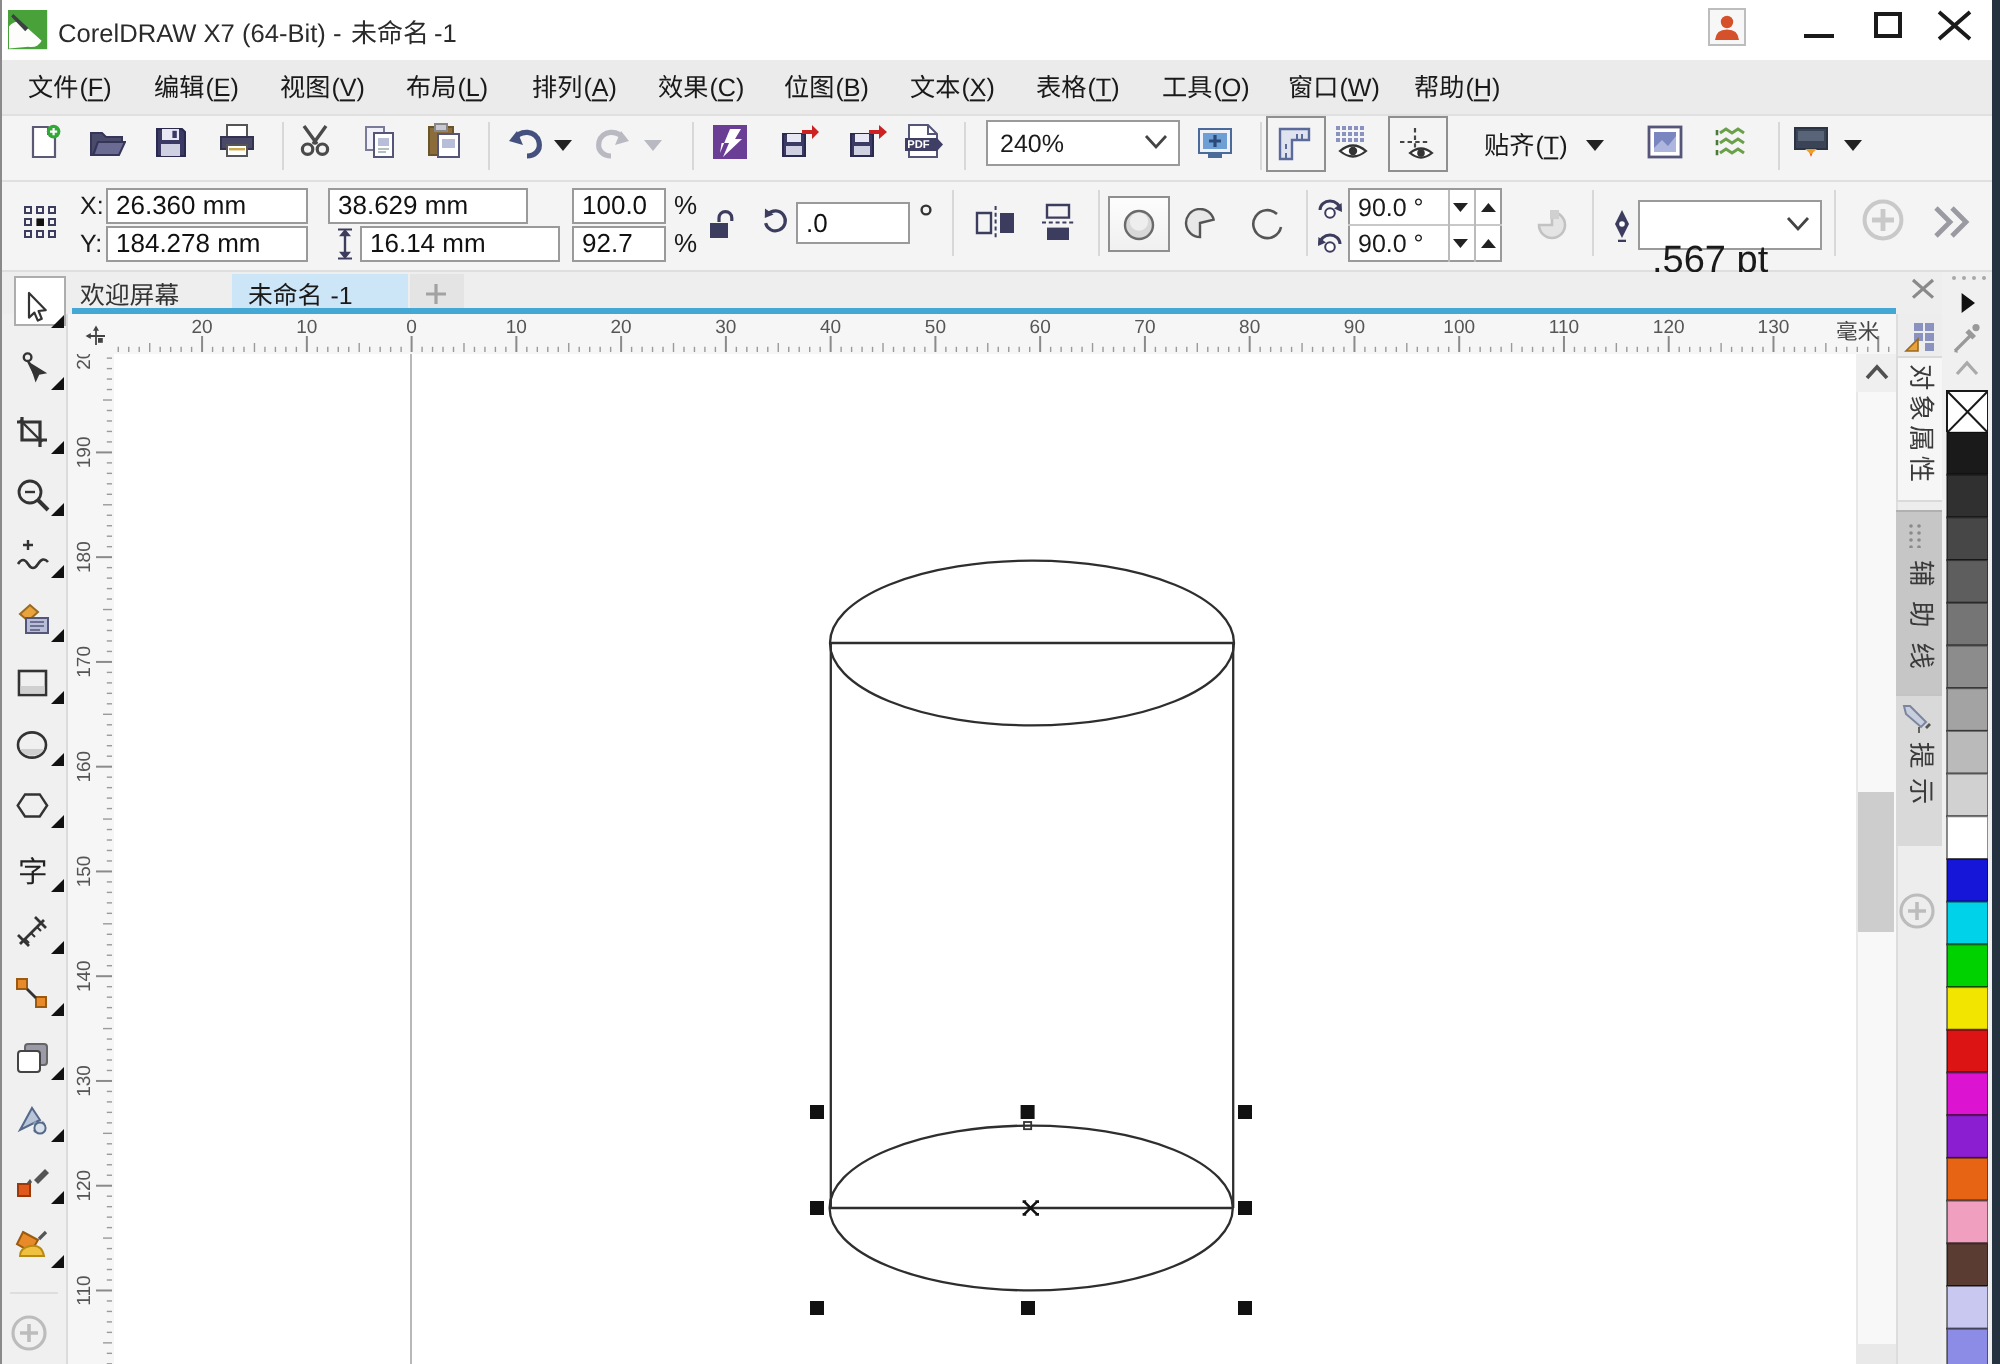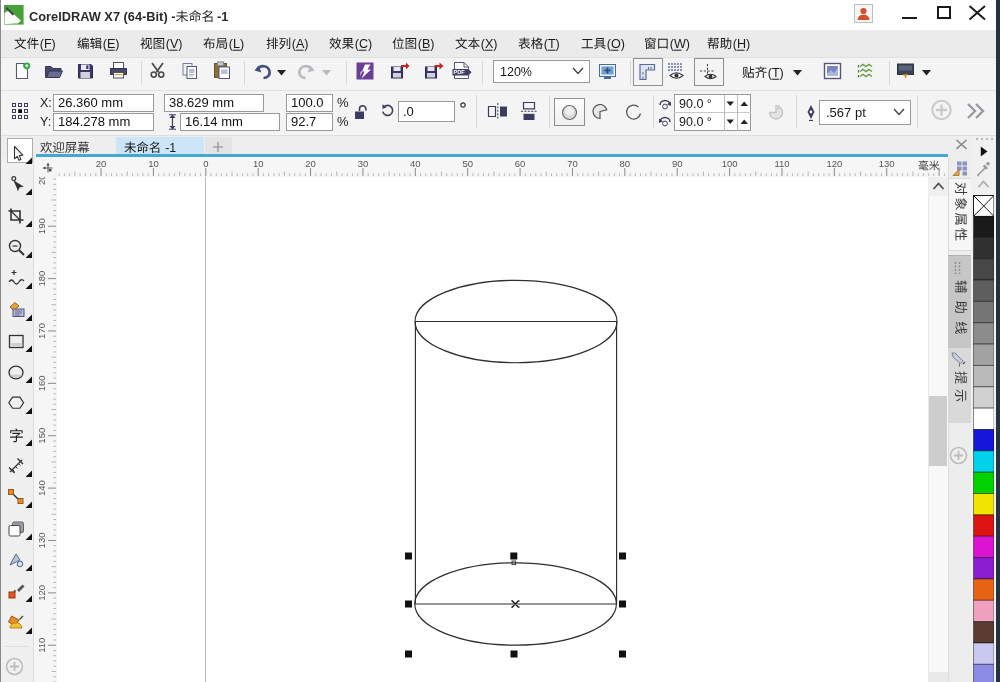--- a/index.html
+++ b/index.html
@@ -45,21 +45,21 @@
       <path id="g40" d="M68 145C130 184 207 241 244 280L293 228C255 190 177 136 114 100ZM251 390H48V460H178V780C135 799 87 842 39 894L89 959C139 893 189 834 222 834C245 834 280 867 320 892C389 935 472 947 594 947C701 947 871 942 939 937C941 915 952 879 961 859C859 870 710 878 596 878C485 878 402 871 335 829C295 805 272 784 251 775ZM621 114V832H690V179H851V630C851 642 847 646 836 646C823 647 784 648 740 646C749 664 760 693 763 711C824 711 864 710 888 699C914 687 921 668 921 631V114ZM343 723C362 709 392 697 602 627C599 611 596 581 597 560L426 612V177C492 153 561 125 615 93L560 38C512 72 429 111 356 137V585C356 629 325 656 307 666C319 680 337 707 343 723Z"></path>
       <path id="g41" d="M655 544V960H733V544ZM266 542V654C266 740 251 835 121 905C139 918 167 944 179 960C323 879 341 762 341 656V542ZM669 208C628 271 571 321 501 361C426 320 363 269 317 208ZM436 55C455 82 475 115 488 143H62V208H239C288 284 352 347 430 397C320 446 186 477 41 495C55 512 77 546 84 563C239 537 382 500 502 439C619 498 760 535 921 553C930 533 949 502 965 485C817 472 685 442 575 397C651 347 713 286 759 208H936V143H572C559 111 531 68 506 36Z"></path>
     </defs>
   </svg>
 <div style="position:absolute;left:0px;top:0px;width:1000px;height:30px;background:#fff;"></div>
 <svg class="ab" style="left:4px;top:5px" width="20" height="20">
     <rect x="0" y="0" width="19.6" height="19.6" fill="#49a13a"></rect>
     <path d="M0.5 19.2 L0.5 8.2 Q3.5 4.8 6.8 6.4 L16.8 15.4 Q14.8 19.2 10.2 18.4 Z" fill="#fdfefc"></path>
     <path d="M2.6 2 L10.2 9 L8.6 10.6 L1.6 3.2 Z" fill="#3c4043"></path>
   </svg>
-<div style="position:absolute;left:29px;top:7px;width:260px;height:20px;font-weight:bold;"><svg width="250" height="20">
+<div style="position:absolute;left:29px;top:7px;width:260px;height:20px;"><svg width="250" height="20">
       <text x="0" y="14" font-family="Liberation Sans" font-size="12.8" fill="#2b2b2b">CorelDRAW X7 (64-Bit) - </text>
       <g fill="#2b2b2b">
         <use href="#g23" transform="translate(146.5,2.6) scale(0.013)"></use>
         <use href="#g7" transform="translate(159.5,2.6) scale(0.013)"></use>
         <use href="#g6" transform="translate(172.5,2.6) scale(0.013)"></use>
       </g>
       <text x="188" y="14" font-family="Liberation Sans" font-size="12.8" fill="#2b2b2b">-1</text>
     </svg></div>
 <div style="position:absolute;left:854px;top:4px;width:19px;height:19px;background:#f7f7f7;border:1px solid #bdbdbd;"><svg width="17" height="17">
       <circle cx="8.5" cy="6" r="3.1" fill="#d4512b"></circle>
@@ -268,21 +268,21 @@
     <path d="M10.5 3 H15.5 V0.5 L19.5 4 L15.5 7.5 V5 H10.5 Z" fill="#cc2222"></path>
   </svg>
 <svg class="ab" style="left:452px;top:61px" width="20" height="19">
     <path d="M2.5 1.5 H12 L16.5 6 V17.5 H2.5 Z" fill="#fff" stroke="#55557a"></path>
     <path d="M12 1.5 V6 H16.5" fill="none" stroke="#55557a"></path>
     <rect x="0.5" y="8" width="16" height="6.5" fill="#3f3f66"></rect>
     <text x="1.6" y="13.2" font-family="Liberation Sans" font-size="5.6" font-weight="bold" fill="#fff">PDF</text>
     <path d="M16.5 8 l3 3.2 -3 3.3 Z" fill="#3f3f66"></path>
   </svg>
 <div style="position:absolute;left:493px;top:60px;width:97px;height:23px;background:#fff;border:1px solid #9a9a9a;"></div>
-<div class="lbl" style="left:500px;top:65px;font-size:12.5px">120%</div>
+<div class="lbl" style="left:500px;top:65px;font-size:12.5px">240%</div>
 <svg class="ab" style="left:572px;top:67px" width="12" height="8">
     <path d="M1 1 L6 6.5 L11 1" stroke="#444" stroke-width="1.4" fill="none"></path>
   </svg>
 <svg class="ab" style="left:598px;top:62px" width="19" height="18">
     <rect x="1.5" y="2.5" width="16" height="12" fill="#eef2f8" stroke="#4a6a9a"></rect>
     <rect x="3.5" y="4.5" width="12" height="8" fill="#6d9fd4"></rect>
     <path d="M9.5 5.5 v6 M6.5 8.5 h6" stroke="#2a4a7a" stroke-width="1.6"></path>
     <rect x="6" y="15" width="7" height="2" fill="#4a6a9a"></rect>
   </svg>
 <div style="position:absolute;left:633px;top:58px;width:30px;height:28px;border:1px solid #8f8f8f;background:#f4f4f4;"></div>
@@ -450,21 +450,21 @@
     <path d="M9 8.5 L9 2 A6.5 6.5 0 1 1 2.5 8.5 Z" fill="#e4e4e4" stroke="#c2c2c2" stroke-width="1.3"></path>
     <rect x="8" y="1" width="4.5" height="4.5" fill="#d0d0d0"></rect>
   </svg>
 <div class="sep" style="left:795.5px;top:95px;height:33px"></div>
 <svg class="ab" style="left:804px;top:104px" width="14" height="17">
     <path d="M7 1 L10.5 8 L7 15 L3.5 8 Z" fill="#3c3c5e"></path>
     <circle cx="7" cy="8" r="1.4" fill="#fff"></circle>
     <path d="M5 16.5 h4" stroke="#3c3c5e" stroke-width="1.3"></path>
   </svg>
 <div style="position:absolute;left:819px;top:100px;width:92px;height:24.5px;background:#fff;border:1px solid #9a9a9a;"></div>
-<div class="lbl" style="left:826px;top:105px;font-size:13px">.567 pt</div>
+<div class="lbl" style="left:826px;top:120px;font-size:19px">.567 pt</div>
 <svg class="ab" style="left:893px;top:108px" width="12" height="8">
     <path d="M1 1 L6 6.5 L11 1" stroke="#444" stroke-width="1.4" fill="none"></path>
   </svg>
 <div class="sep" style="left:916.5px;top:95px;height:33px"></div>
 <svg class="ab" style="left:930px;top:96px" width="23" height="28">
     <circle cx="11.5" cy="14" r="9.2" fill="none" stroke="#c9c9c9" stroke-width="2"></circle>
     <path d="M11.5 8.5 v11 M6 14 h11" stroke="#c9c9c9" stroke-width="2.4"></path>
   </svg>
 <svg class="ab" style="left:966px;top:102px" width="21" height="18">
     <path d="M2 2 l7 7 -7 7 M10 2 l7 7 -7 7" stroke="#9a9aa2" stroke-width="2.4" fill="none"></path>

